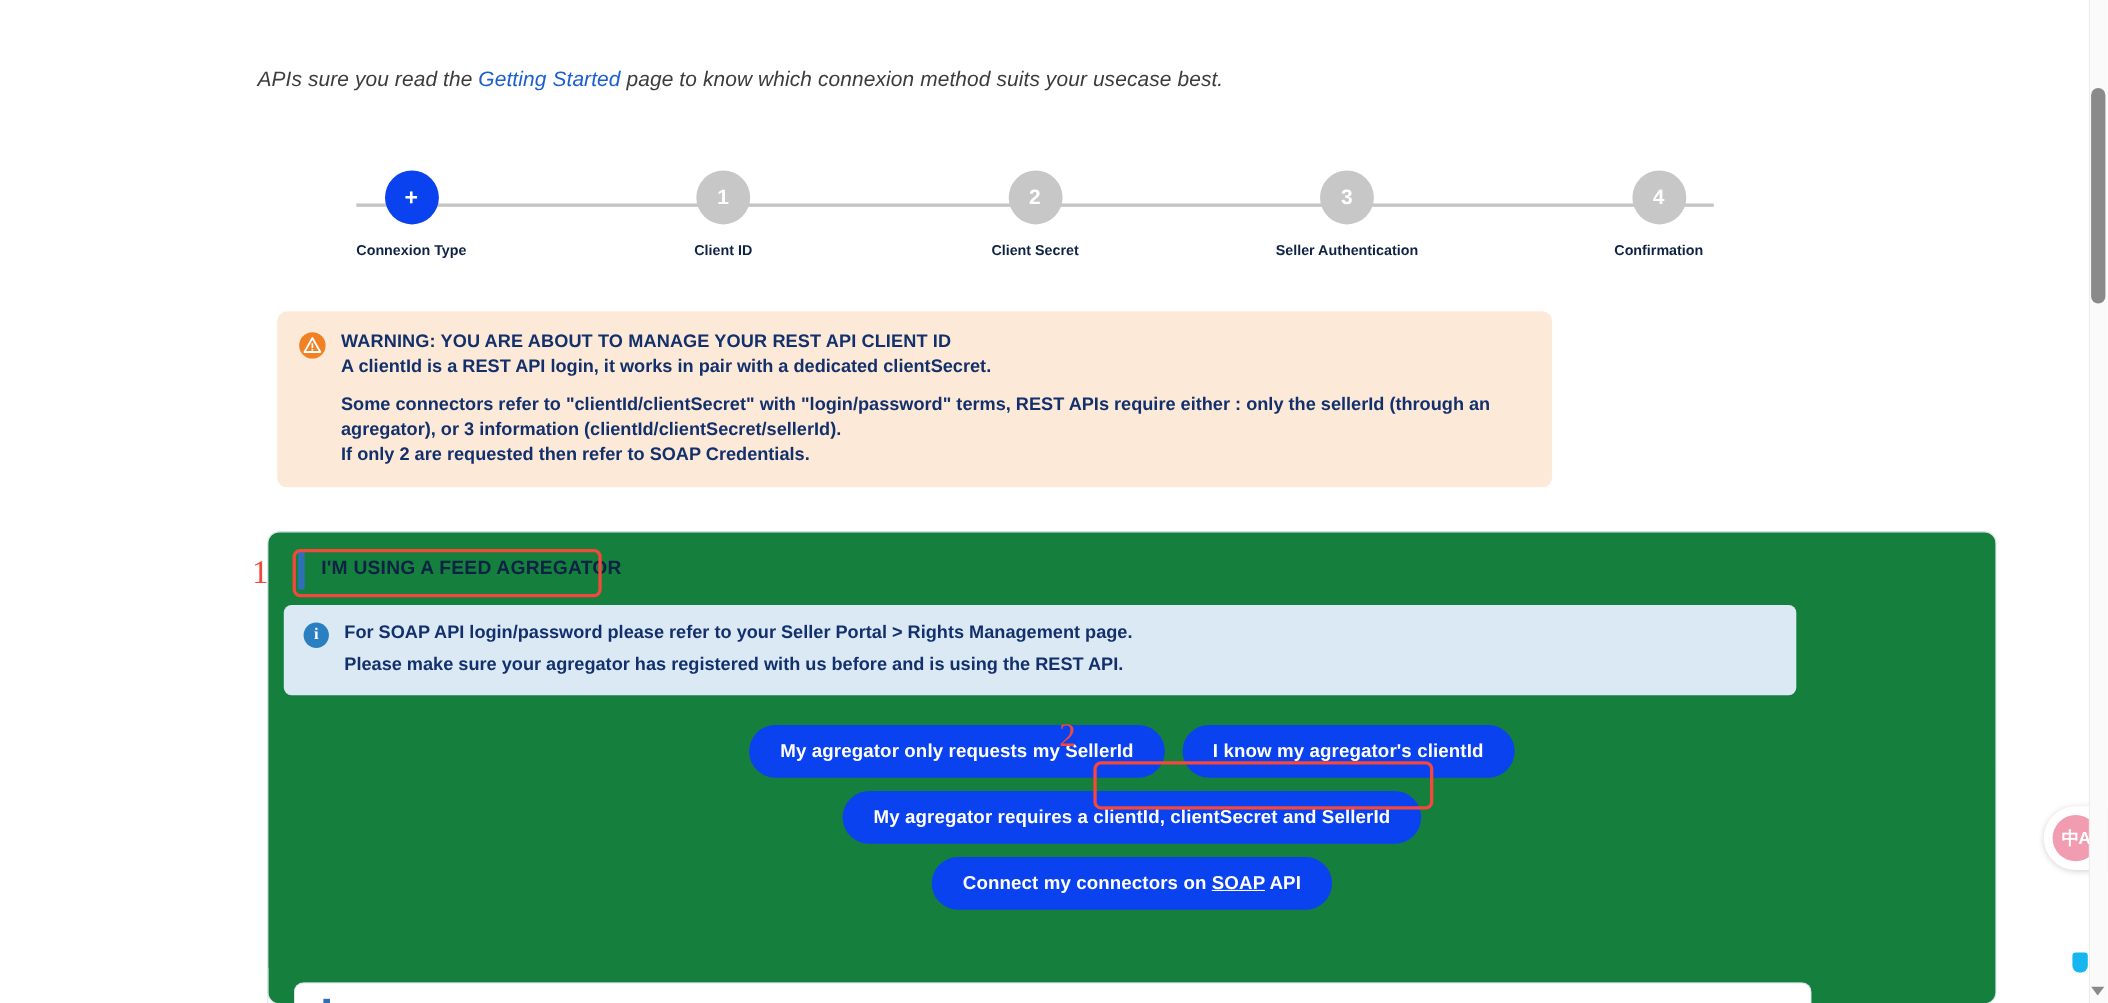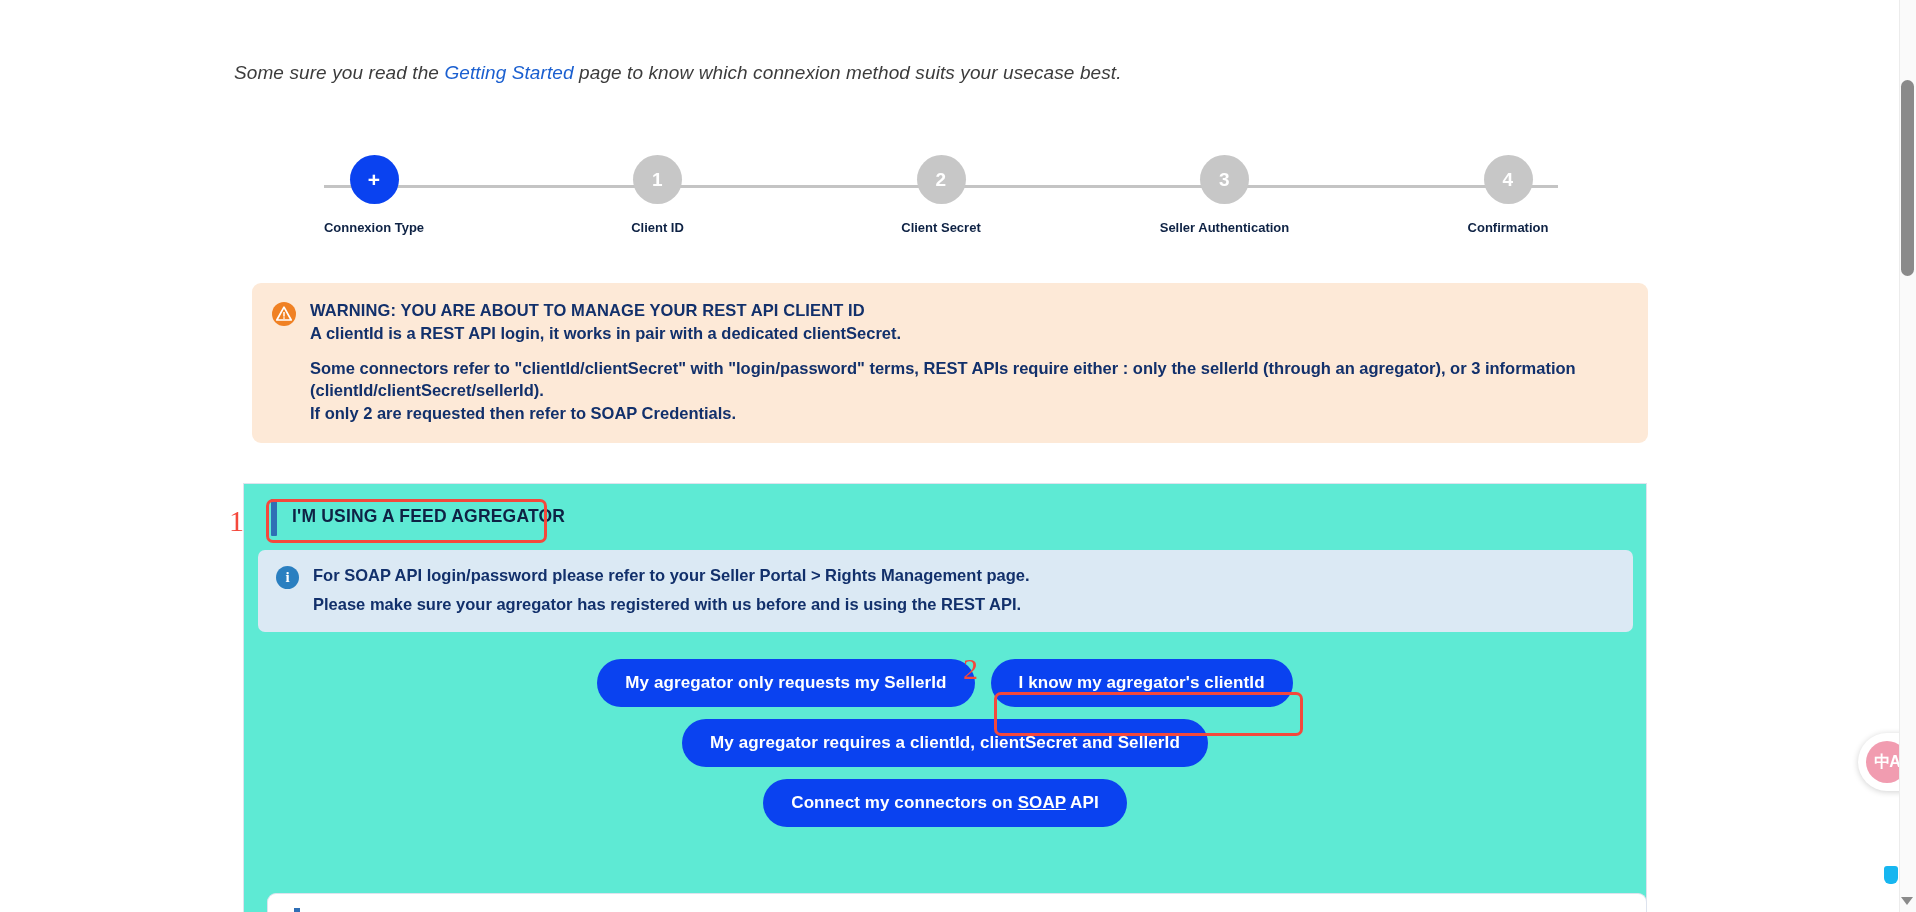--- a/index.html
+++ b/index.html
@@ -81,21 +81,21 @@
     font-size: 13px;
     font-weight: 700;
     color: #0e2244;
     white-space: nowrap;
   }
 
   
   .alert-warning {
     position: absolute;
     left: 252px; top: 283px;
-    width: 1396px;
+    width: 1159px;
     background: #fde9d7;
     border-radius: 9px;
     padding: 16px 20px 18px 20px;
     display: flex;
     gap: 14px;
   }
   .warn-icon {
     flex: 0 0 auto;
     width: 24px; height: 24px;
     border-radius: 50%;
@@ -111,25 +111,25 @@
     line-height: 1.38;
   }
   .alert-body p { margin: 0 0 0px 0; }
   .alert-body p.gap { margin-top: 12px; }
   .alert-title { letter-spacing: .1px; }
 
   
   .card {
     position: absolute;
     left: 243px; top: 483px;
-    width: 1404px;
+    width: 1572px;
     min-height: 430px;
-    background: #5eead4;
+    background: #15803d;
     border: 1px solid #dde3ee;
-    border-radius: 0;
+    border-radius: 11px;
   }
   .card-accent {
     position: absolute;
     left: 27px; top: 15px;
     width: 6px; height: 37px;
     background: #2f6fb5;
     border-radius: 1px;
   }
   .card-title {
     position: absolute;
@@ -299,21 +299,21 @@
     background: #17b6f0;
     border-radius: 3px 3px 6px 6px;
   }
 </style>
 </head>
 <body>
 
 <div class="page">
 
   <div class="intro">
-    <span>Some sure you read the </span><a href="#">Getting Started</a><span> page to know which connexion method suits your usecase best.</span>
+    <span>APIs sure you read the </span><a href="#">Getting Started</a><span> page to know which connexion method suits your usecase best.</span>
   </div>
 
   <div class="stepper">
     <div class="step-line"></div>
     <div class="steps">
       <div class="step active">
         <div class="step-circle">+</div>
         <div class="step-label">Connexion Type</div>
       </div>
       <div class="step">

